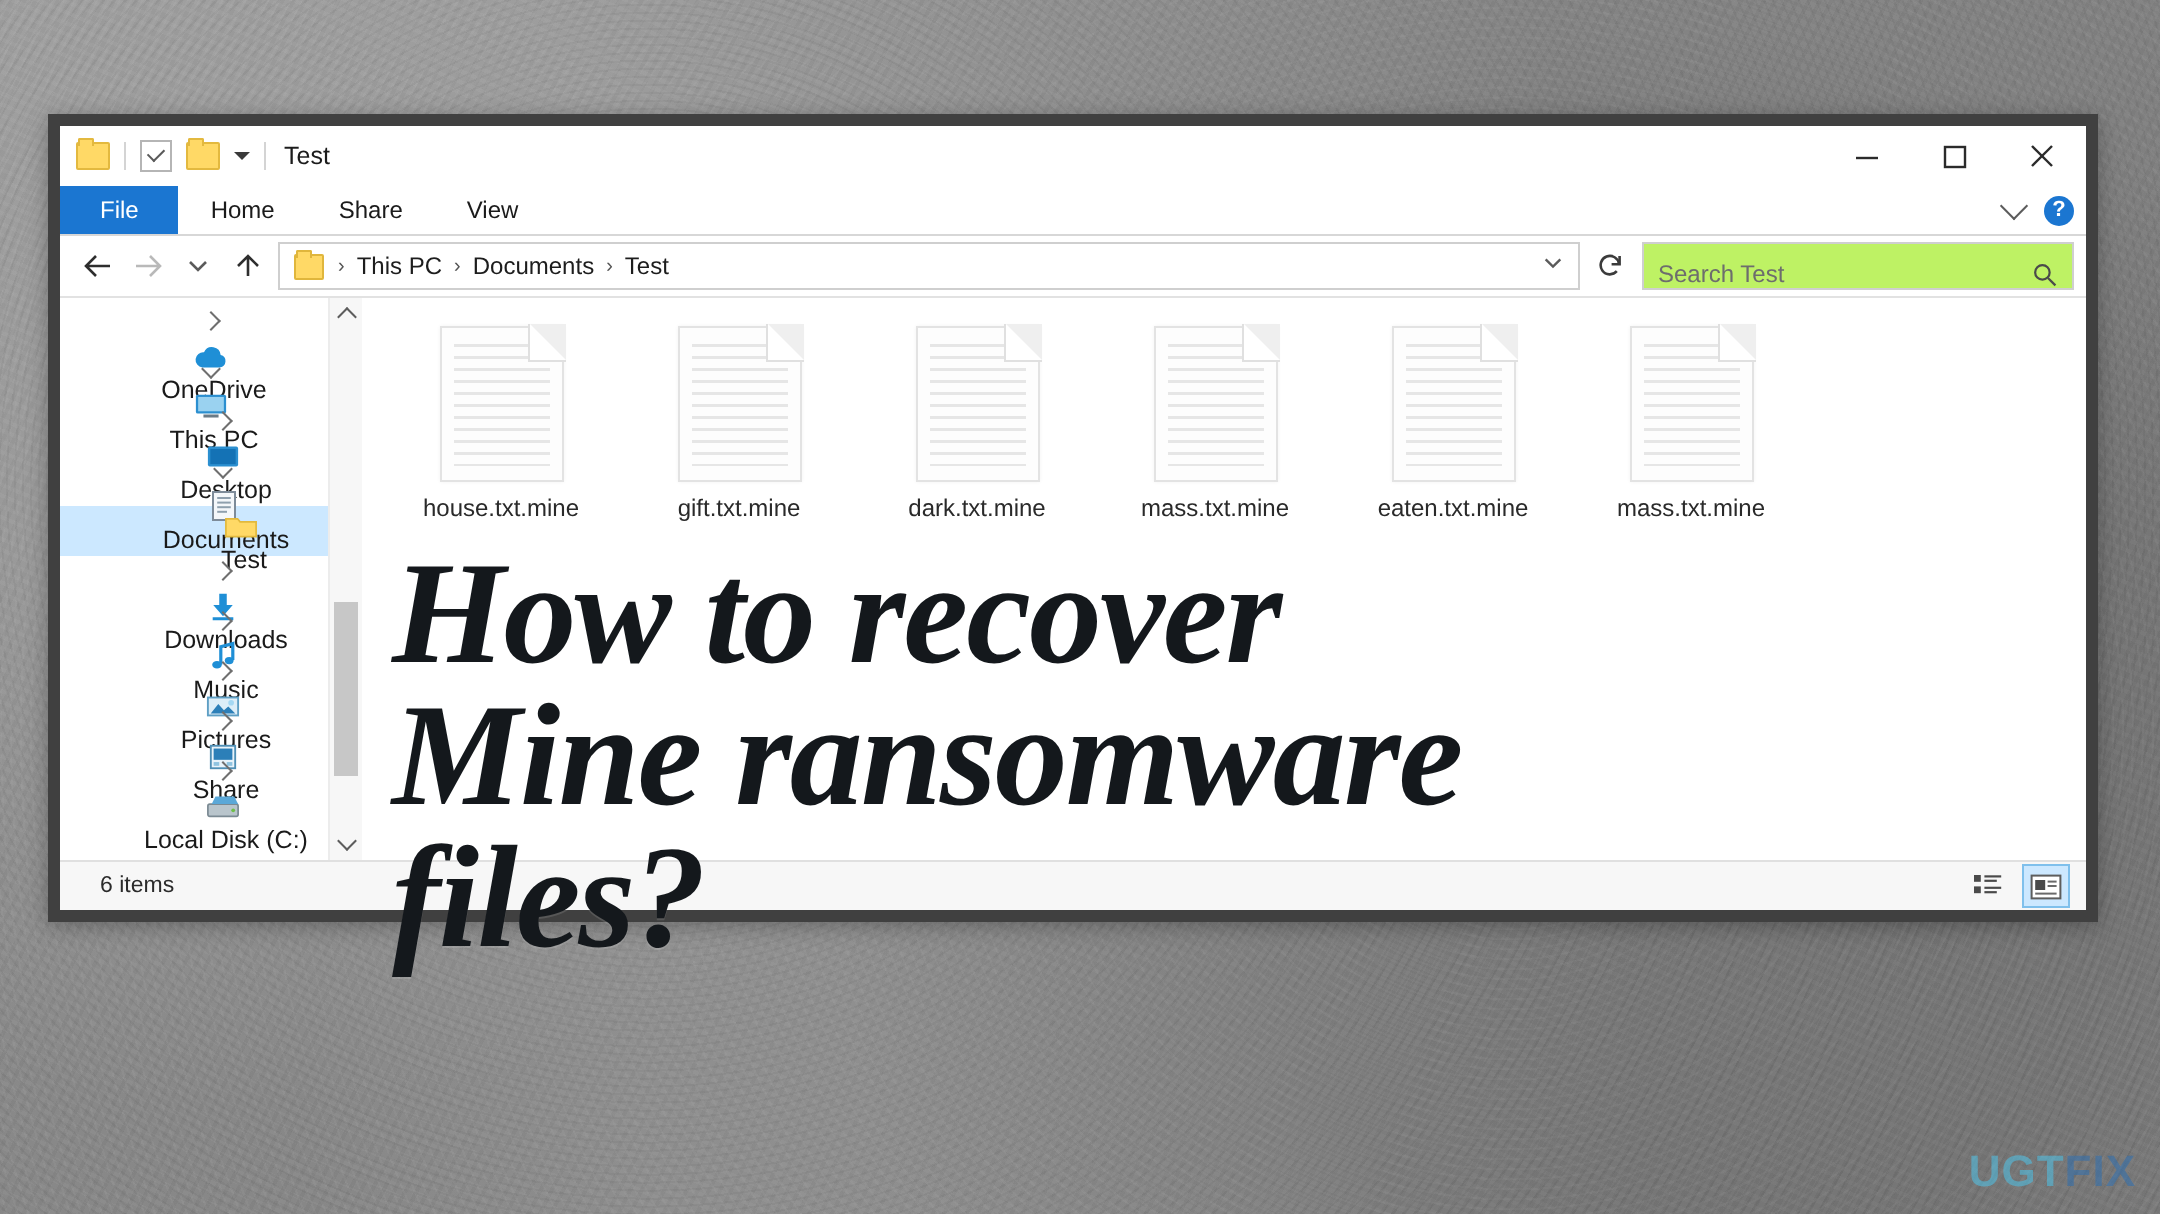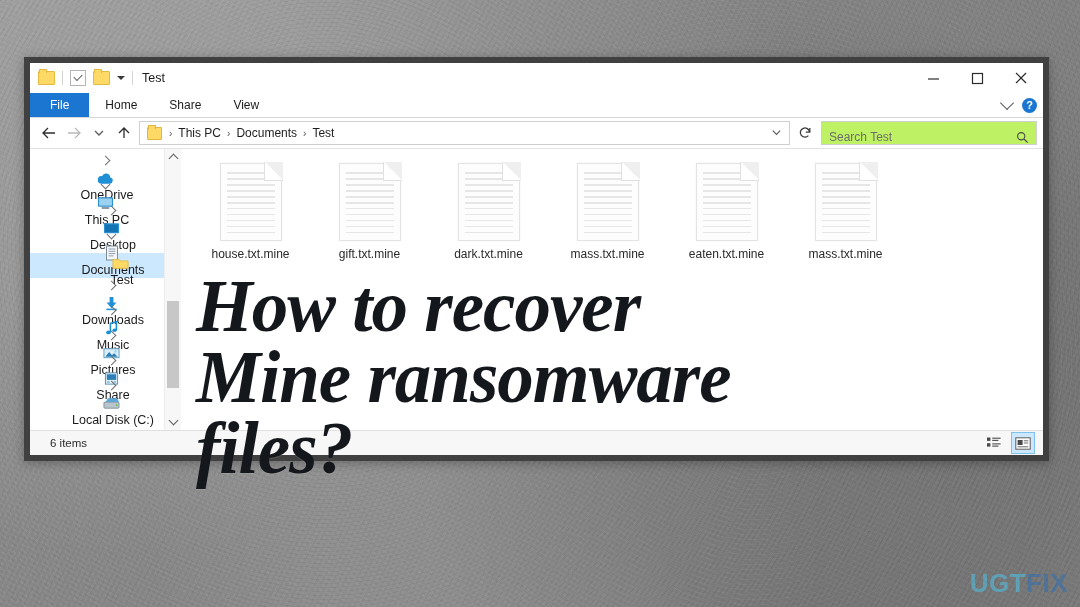--- a/index.html
+++ b/index.html
@@ -127,21 +127,21 @@
     position:absolute;left:196px;top:272px;width:800px;
     font-family:Liberation Serif, serif;
     font-style:italic;font-weight:bold;
     font-size:73px;line-height:.97;letter-spacing:-1px;
     color:#14181c;
     text-shadow:0 1px 0 rgba(255,255,255,.12);
     white-space:pre-line;
   }
 
   
-  #wm{position:absolute;right:12px;bottom:8px;font-size:26px;font-weight:bold;
+  #wm{position:absolute;right:12px;bottom:8px;font-size:22px;font-weight:bold;
       letter-spacing:.5px;opacity:.55;font-family:"Liberation Sans",sans-serif;}
   #wm .a{color:#4fc3e8;}
   #wm .b{color:#2f6fb0;}
   #wm .t{color:#4fc3e8;}
 </style>
 </head>
 <body>
 
 <div id="bg"></div>
 

